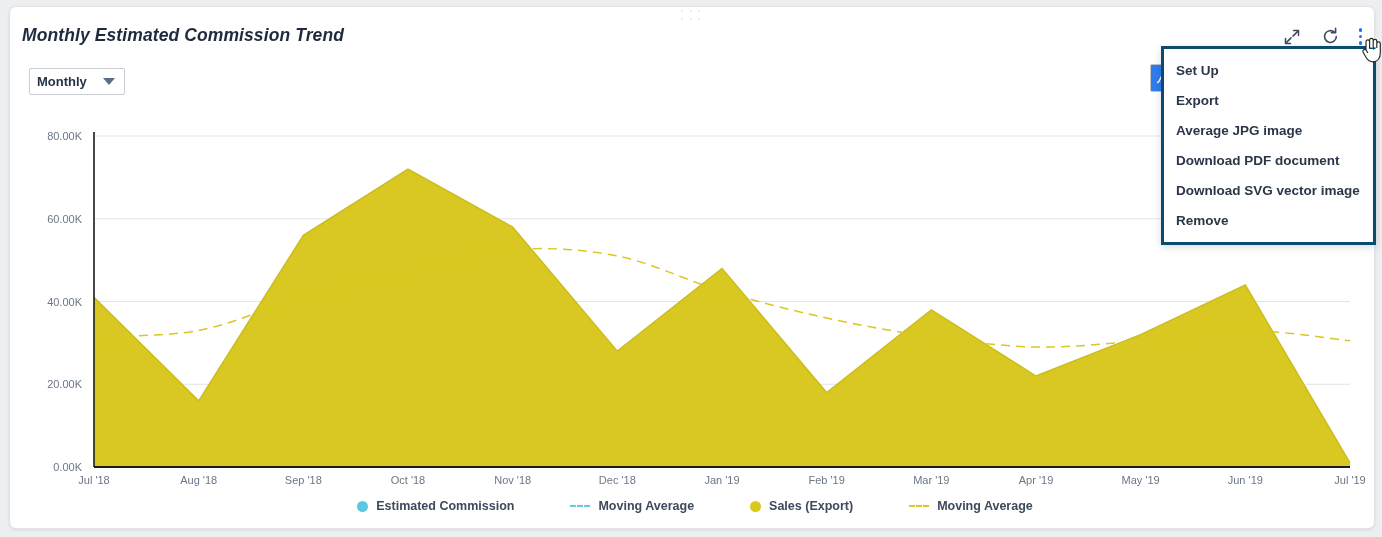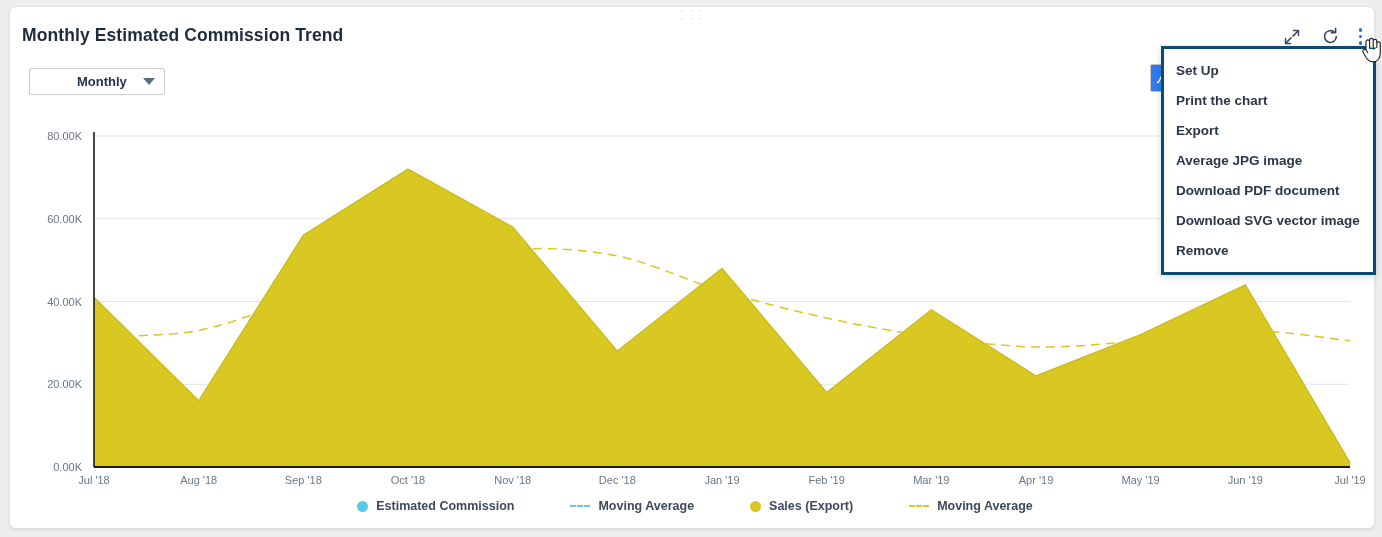--- a/index.html
+++ b/index.html
@@ -24,28 +24,28 @@
     width:22px;height:12px;
     display:grid;grid-template-columns:repeat(3,1fr);grid-template-rows:repeat(2,1fr);
     gap:3px 4px;
   }
   .drag-handle i{display:block;width:2px;height:2px;background:#e6e8eb;border-radius:50%;}
   
   .title{
     position:absolute;left:12px;top:18px;
     font-size:17.5px;font-weight:bold;color:#1f2b3d;letter-spacing:.1px;
     white-space:nowrap;
+    font-style:italic;
   }
   .period-select{
     position:absolute;left:19px;top:61px;
     width:94px;height:25px;
     background:#fff;border:1px solid #c9ccd1;border-radius:2px;
     display:flex;align-items:center;
     cursor:pointer;
-    padding-left:40px;
   }
   .period-select .lbl{
     font-size:13px;color:#253347;font-weight:600;padding-left:7px;flex:1;
     white-space:nowrap;
   }
   .caret{
     width:0;height:0;margin-right:9px;
     border-left:6px solid transparent;border-right:6px solid transparent;
     border-top:7px solid #5a6d88;
   }
@@ -139,21 +139,20 @@
   </div>
 
   <div class="chart-type-icon">
     <svg width="18" height="18" viewBox="0 0 18 18">
       <path d="M2.5 13.5c2.5 0 3-8 6.5-8s3.5 4.5 6.5 4.5" fill="none" stroke="#ffffff" stroke-width="1.4" stroke-linecap="round"></path>
     </svg>
   </div>
 
   <div class="menu">
     <div class="menu-item">Set Up</div>
-    <div class="menu-item">Print the chart</div>
     <div class="menu-item">Export</div>
     <div class="menu-item">Average JPG image</div>
     <div class="menu-item">Download PDF document</div>
     <div class="menu-item">Download SVG vector image</div>
     <div class="menu-item">Remove</div>
   </div>
 
   <svg class="plot" id="plot" viewBox="0 0 1364 380">
       <text x="72" y="364" text-anchor="end" font-size="11" fill="#6b7687" font-family="&quot;Liberation Sans&quot;, sans-serif">0.00K</text>
       <line x1="84" y1="277.25" x2="1340" y2="277.25" stroke="#e4e4e4" stroke-width="1"></line>

